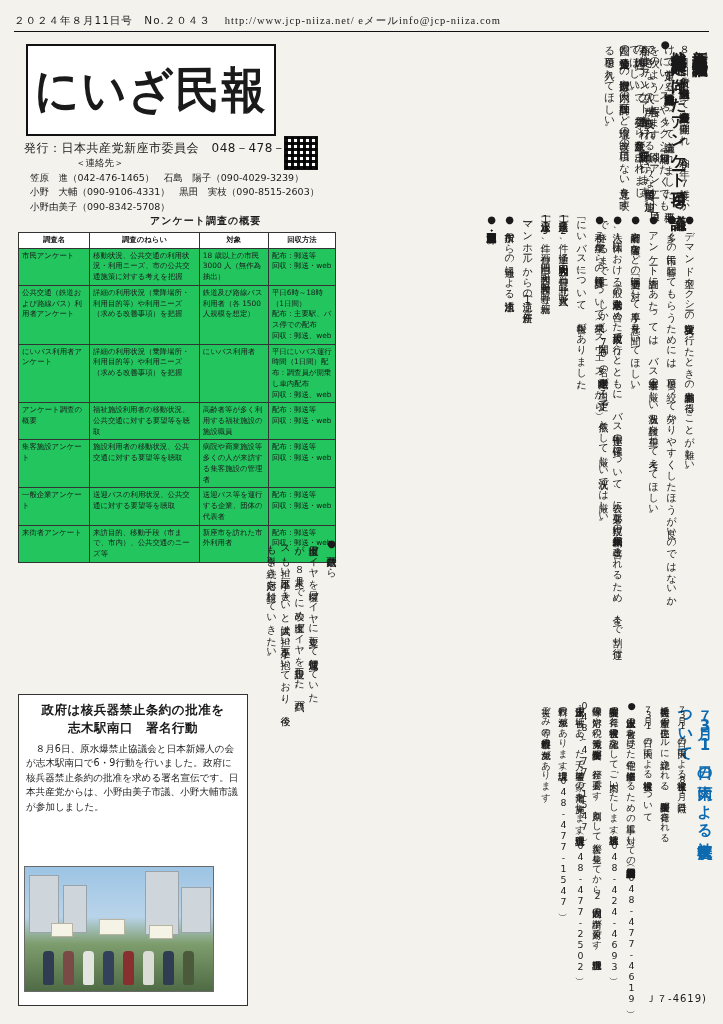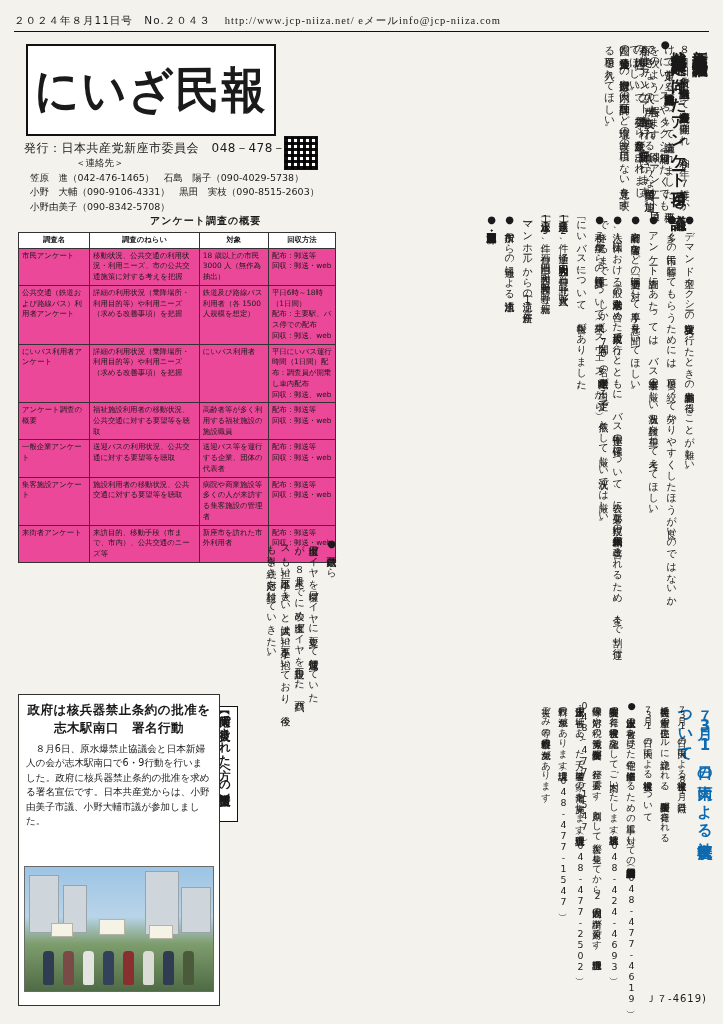--- a/index.html
+++ b/index.html
@@ -80,21 +80,21 @@
     font-size:10.5px; line-height:1.42;
   }
   .upper-cols .col { writing-mode:vertical-rl; text-orientation:upright; width:19px; }
 
   
   .survey-title {
     position:absolute; left:150px; top:214px; font-size:10px; font-weight:bold; letter-spacing:1px;
   }
   table.survey {
     position:absolute; left:18px; top:232px; width:318px;
-    border-collapse:collapse; font-size:7.4px; line-height:1.45; background:#ec4899;
+    border-collapse:collapse; font-size:7.4px; line-height:1.45; background:#22c55e;
   }
   table.survey th, table.survey td {
     border:1px solid #333; padding:2px 3px; vertical-align:top; text-align:left;
   }
   table.survey thead th { text-align:center; font-weight:bold; background:#fff; }
   table.survey td.name { width:70px;margin-top:48px; }
   table.survey td.aim { width:108px;font-family:Liberation Serif, serif; }
   table.survey td.target { width:68px;margin-left:12px; }
   table.survey td.method { width:66px; }
 
@@ -128,21 +128,21 @@
   }
   .bottom-cols .col { writing-mode:vertical-rl; text-orientation:upright; width:17px; }
   .badge-rainy {
     position:absolute; left:216px; top:706px; width:22px; height:116px;
     border:1px solid #111; background:#fff;
   }
   .badge-rainy .vtext { font-size:11.5px; font-weight:bold; line-height:1.2; }
 
   
   .article-box {
-    position:absolute; left:18px; top:694px; width:202px; height:312px;
+    position:absolute; left:18px; top:694px; width:230px; height:312px;
     border:1px solid #333; background:#fff;
     padding:6px 7px;
   }
   .article-box .title {
     font-size:12.5px; font-weight:bold; line-height:1.4; text-align:center; letter-spacing:0.5px;
   }
   .article-box .body { font-size:9.6px; line-height:1.5; margin-top:6px; text-indent:1em; }
   .photo {
     position:absolute; left:24px; top:866px; width:190px; height:126px;
     background:linear-gradient(#9cc4e4 0%, #b9d4ea 40%, #7e9d6d 62%, #4f6b45 100%);
@@ -172,21 +172,21 @@
   </div>
   <div class="rule-top"></div>
 
   <div class="logo-box">
     <span class="logo-text">にいざ民報</span>
   </div>
   <div class="pub-line">発行：日本共産党新座市委員会　048－478－7117</div>
   <div class="qr"></div>
   <div class="contact">
     <div class="hdr">＜連絡先＞</div>
-    <div class="row">笠原　進（042-476-1465）　石島　陽子（090-4029-5738）</div>
+    <div class="row">笠原　進（042-476-1465）　石島　陽子（090-4029-3239）</div>
     <div class="row">小野　大輔（090-9106-4331）　黒田　実枝（090-8515-2603）</div>
     <div class="row">小野由美子（090-8342-5708）</div>
   </div>
 
   <div class="headline-block">
     <div class="vtext headline-sub">新座市地域公共交通会議開催</div>
     <div class="vtext headline-main">地域公共交通計画策定に向けたアンケート項目を議論</div>
   </div>
 
   <div class="upper-cols">
@@ -230,30 +230,30 @@
 回収：郵送、web</td>
       </tr>
       <tr>
         <td class="name">アンケート調査の概要</td>
         <td class="aim">福祉施設利用者の移動状況、公共交通に対する要望等を聴取</td>
         <td class="target">高齢者等が多く利用する福祉施設の施設職員</td>
         <td class="method" style="white-space:pre-line">配布：郵送等
 回収：郵送・web</td>
       </tr>
       <tr>
+        <td class="name">集客施設アンケート</td>
+        <td class="aim">施設利用者の移動状況、公共交通に対する要望等を聴取</td>
+        <td class="target">病院や商業施設等多くの人が来訪する集客施設の管理者</td>
+        <td class="method" style="white-space:pre-line">配布：郵送等
+回収：郵送・web</td>
+      </tr>
+      <tr>
         <td class="name">一般企業アンケート</td>
         <td class="aim">送迎バスの利用状況、公共交通に対する要望等を聴取</td>
         <td class="target">送迎バス等を運行する企業、団体の代表者</td>
-        <td class="method" style="white-space:pre-line">配布：郵送等
-回収：郵送・web</td>
-      </tr>
-      <tr>
-        <td class="name">集客施設アンケート</td>
-        <td class="aim">施設利用者の移動状況、公共交通に対する要望等を聴取</td>
-        <td class="target">病院や商業施設等多くの人が来訪する集客施設の管理者</td>
         <td class="method" style="white-space:pre-line">配布：郵送等
 回収：郵送・web</td>
       </tr>
       <tr>
         <td class="name">来街者アンケート</td>
         <td class="aim">来訪目的、移動手段（市まで、市内）、公共交通のニーズ等</td>
         <td class="target">新座市を訪れた市外利用者</td>
         <td class="method" style="white-space:pre-line">配布：郵送等
 回収：郵送・web</td>
       </tr>

